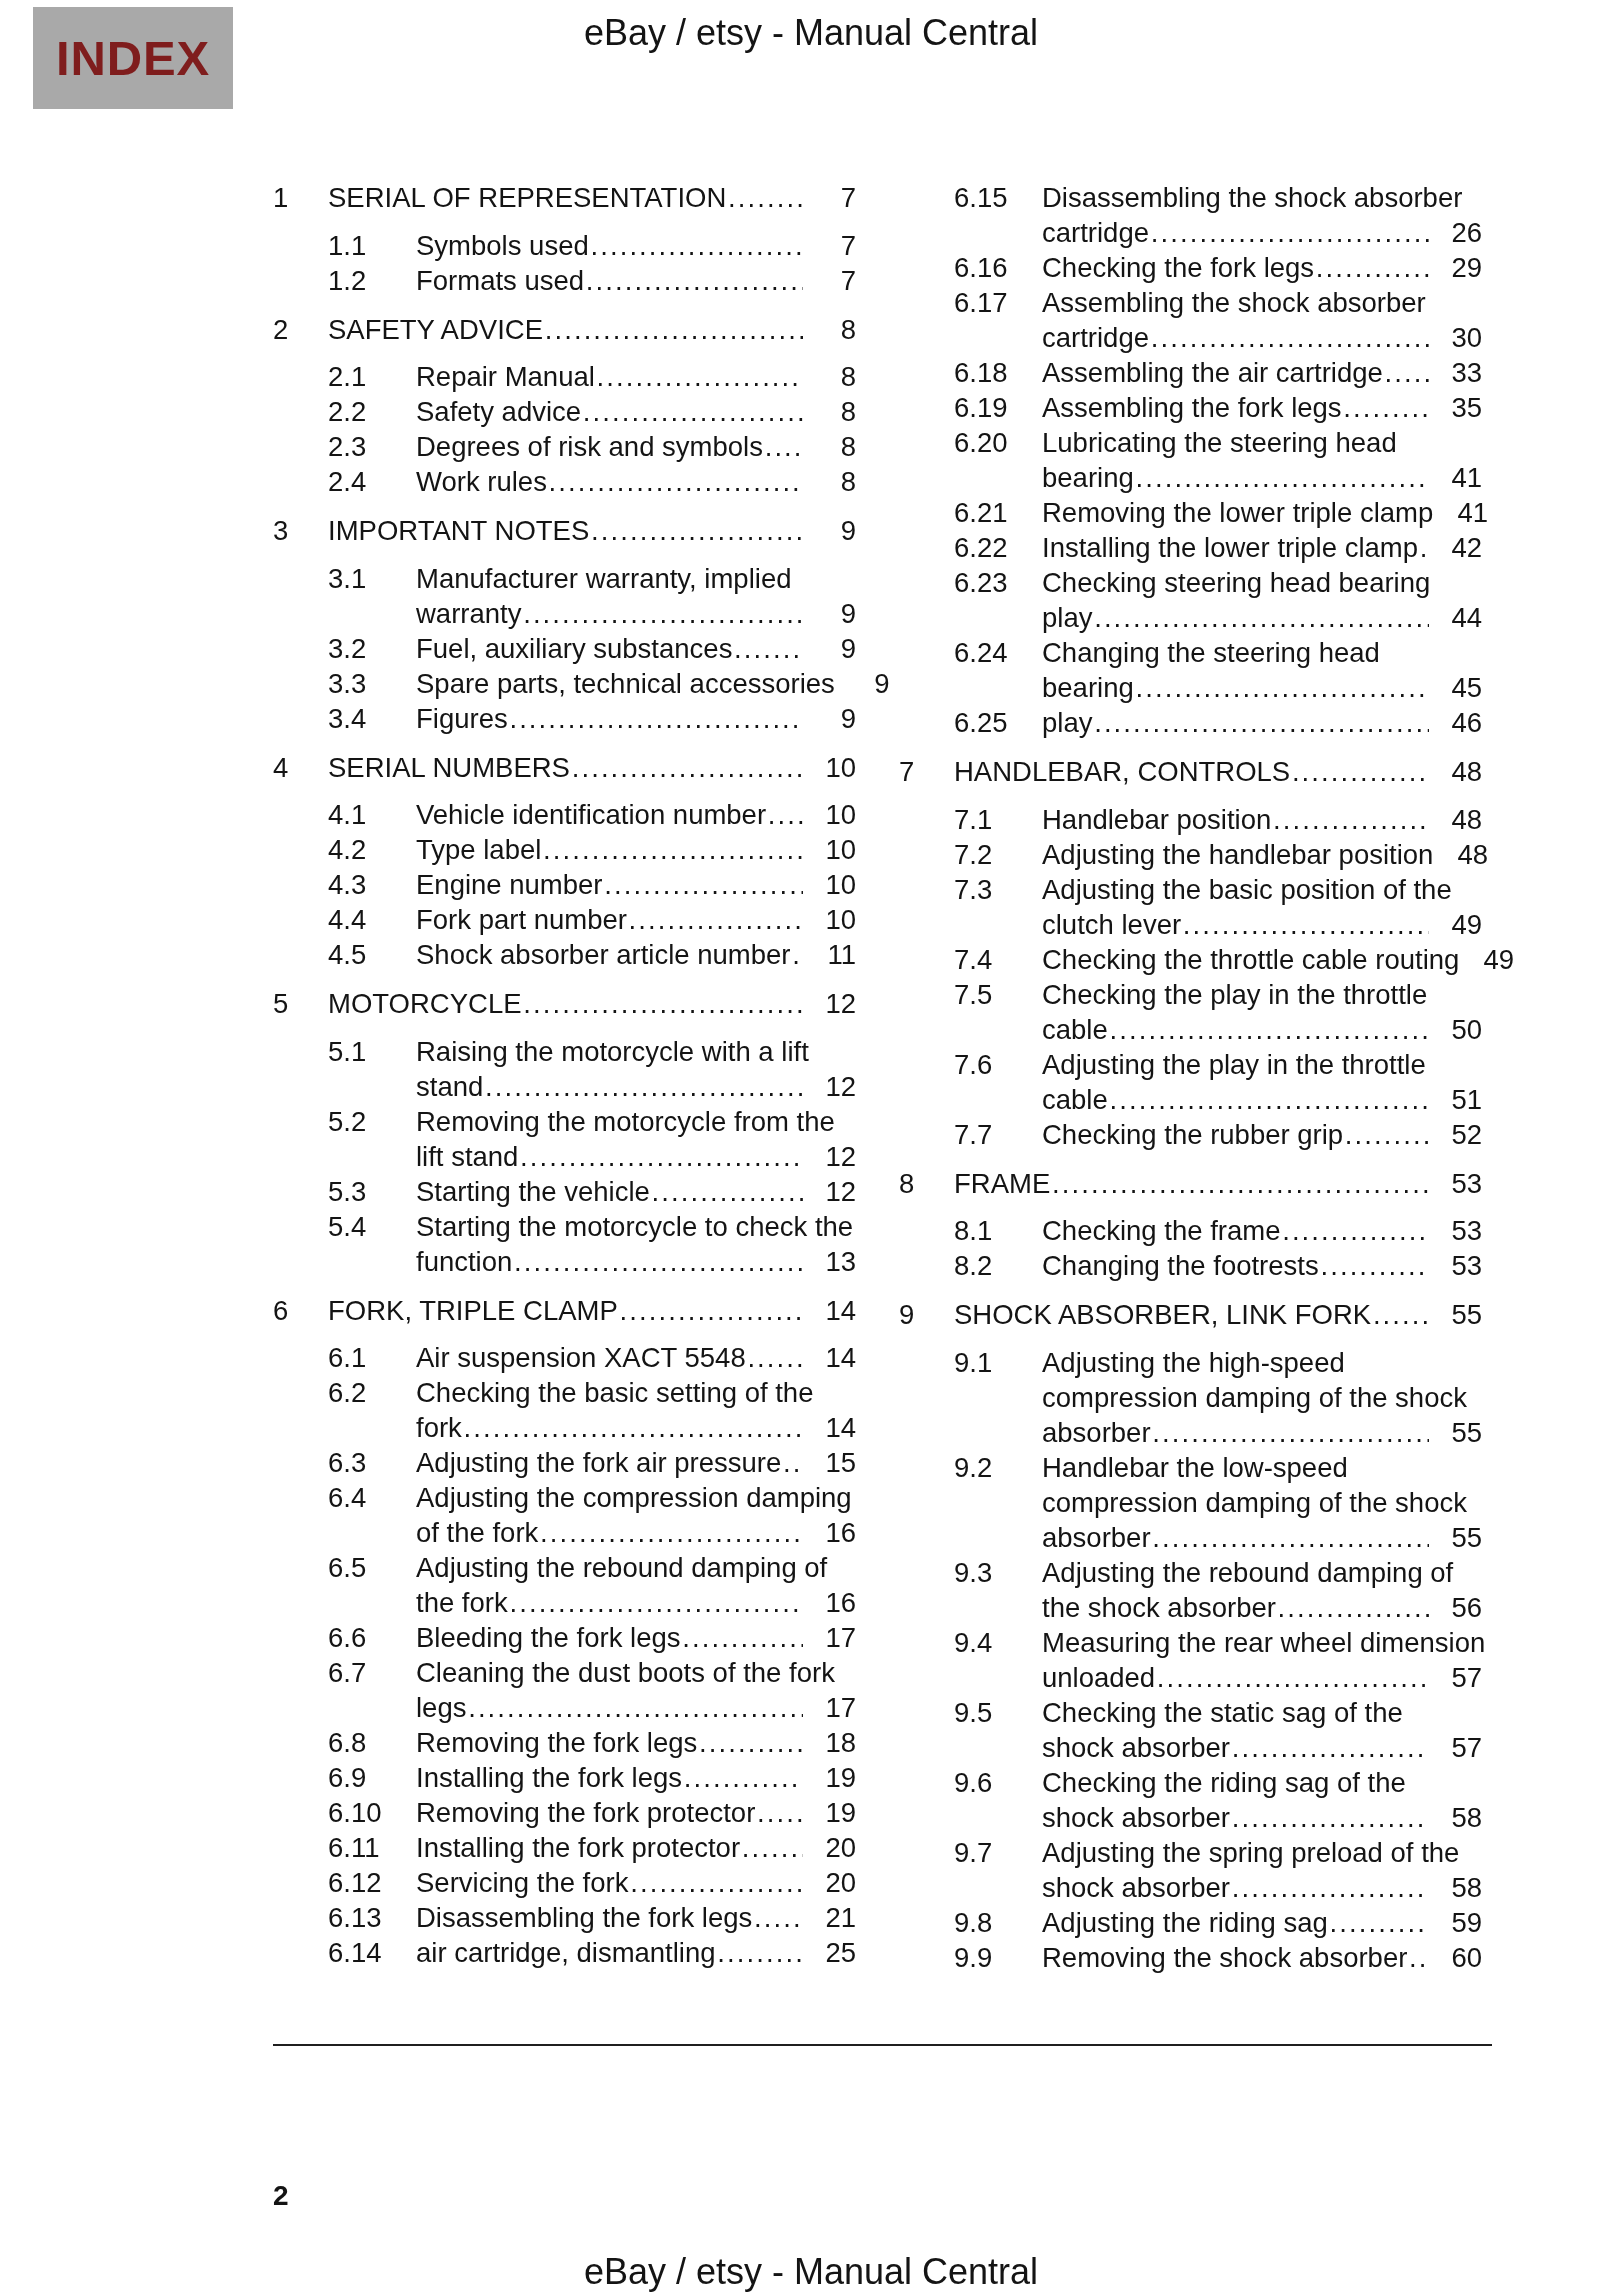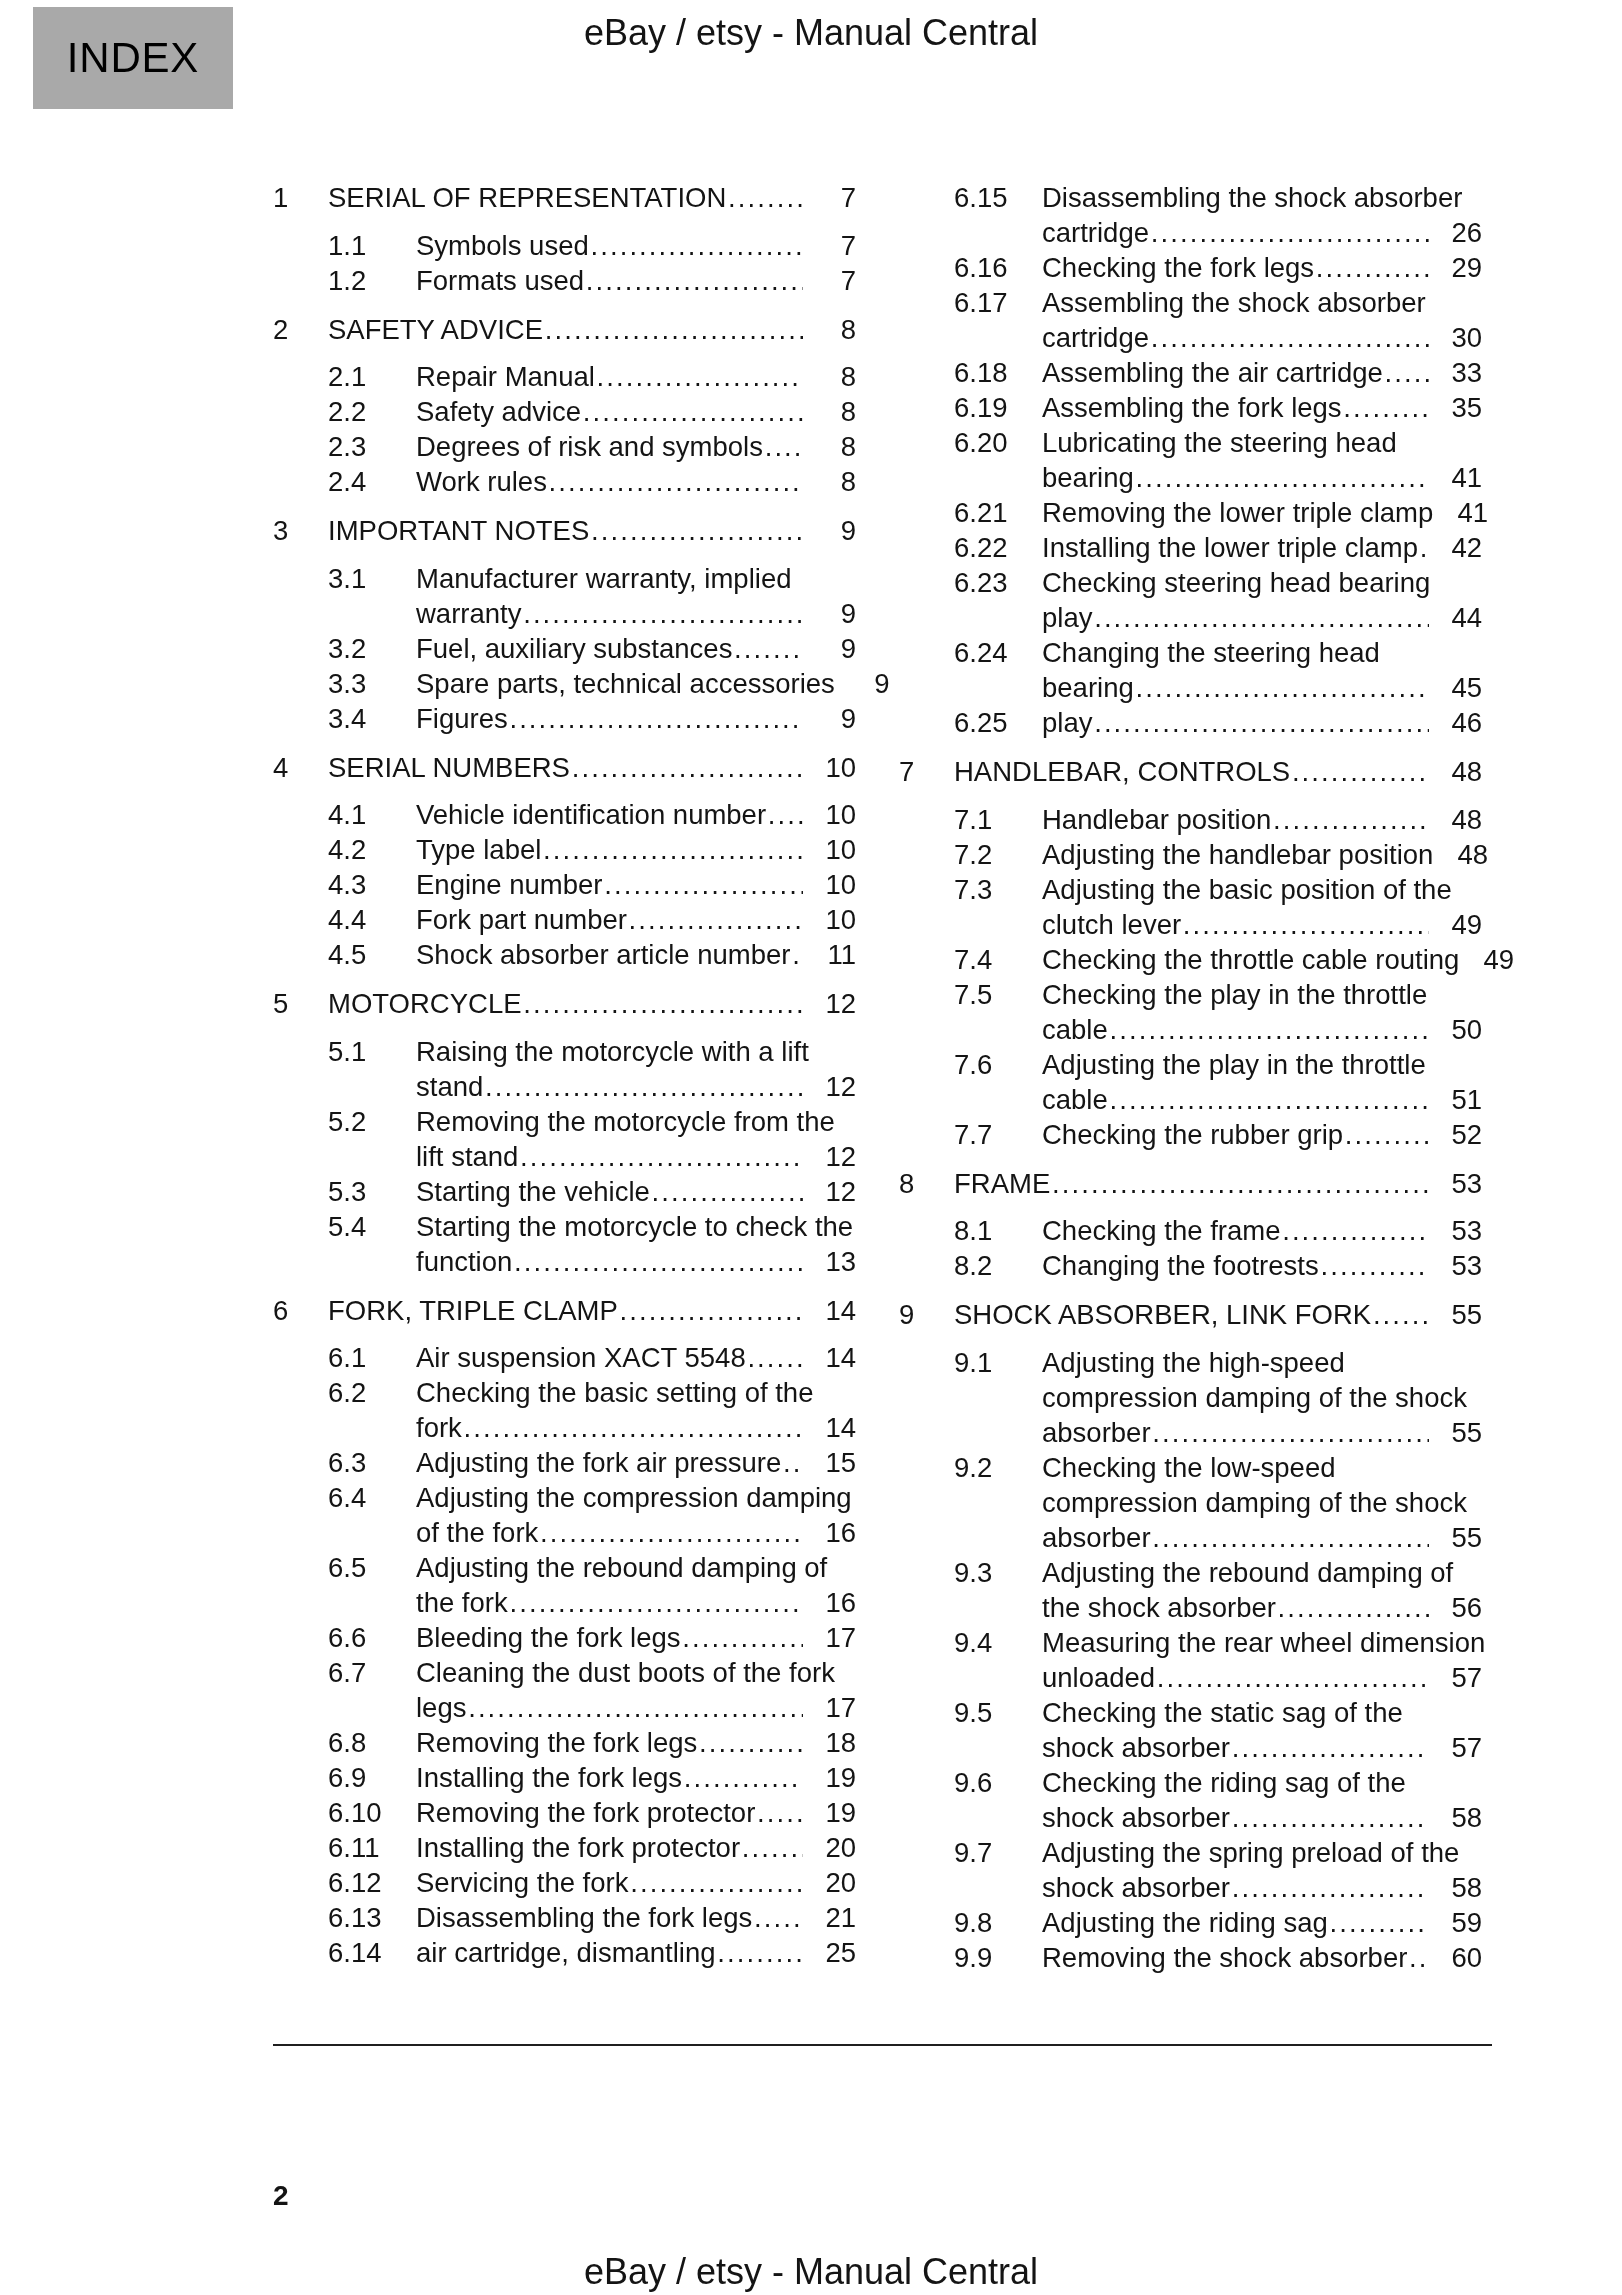--- a/index.html
+++ b/index.html
@@ -13,24 +13,24 @@
     overflow: hidden;
   }
   .index-box {
     position: absolute;
     left: 33px; top: 6.7px;
     width: 200px; height: 102px;
     background: var(--box-bg, #a9a9a9);
     display: flex; align-items: center; justify-content: center;
   }
   .index-label {
-    font-size: 42px;
-    font-weight: 400;
+    font-size: 49px;
+    font-weight: 700;
     letter-spacing: 0.8px;
-    color: #000000;
+    color: #7f1d1d;
   }
   .doc-title {
     position: absolute;
     left: 0; width: 100%;
     text-align: center;
     font-size: 36px;
     line-height: 35px;
   }
   .doc-title.top { top: 15px; }
   .doc-title.bottom { top: 2254px; }
@@ -735,21 +735,21 @@
           <div class="line last">
             <span class="ttl">absorber</span>
             <span class="dots">................................................................................................................................................................</span>
             <span class="pg">55</span>
           </div>
         </span>
   </div>
       <div class="entry l2">
     <span class="num">9.2</span>
     <span class="lines">
-          <div class="line"><span class="ttl">Checking the low-speed</span></div>
+          <div class="line"><span class="ttl">Handlebar the low-speed</span></div>
           <div class="line"><span class="ttl">compression damping of the shock</span></div>
           <div class="line last">
             <span class="ttl">absorber</span>
             <span class="dots">................................................................................................................................................................</span>
             <span class="pg">55</span>
           </div>
         </span>
   </div>
       <div class="entry l2">
     <span class="num">9.3</span>

